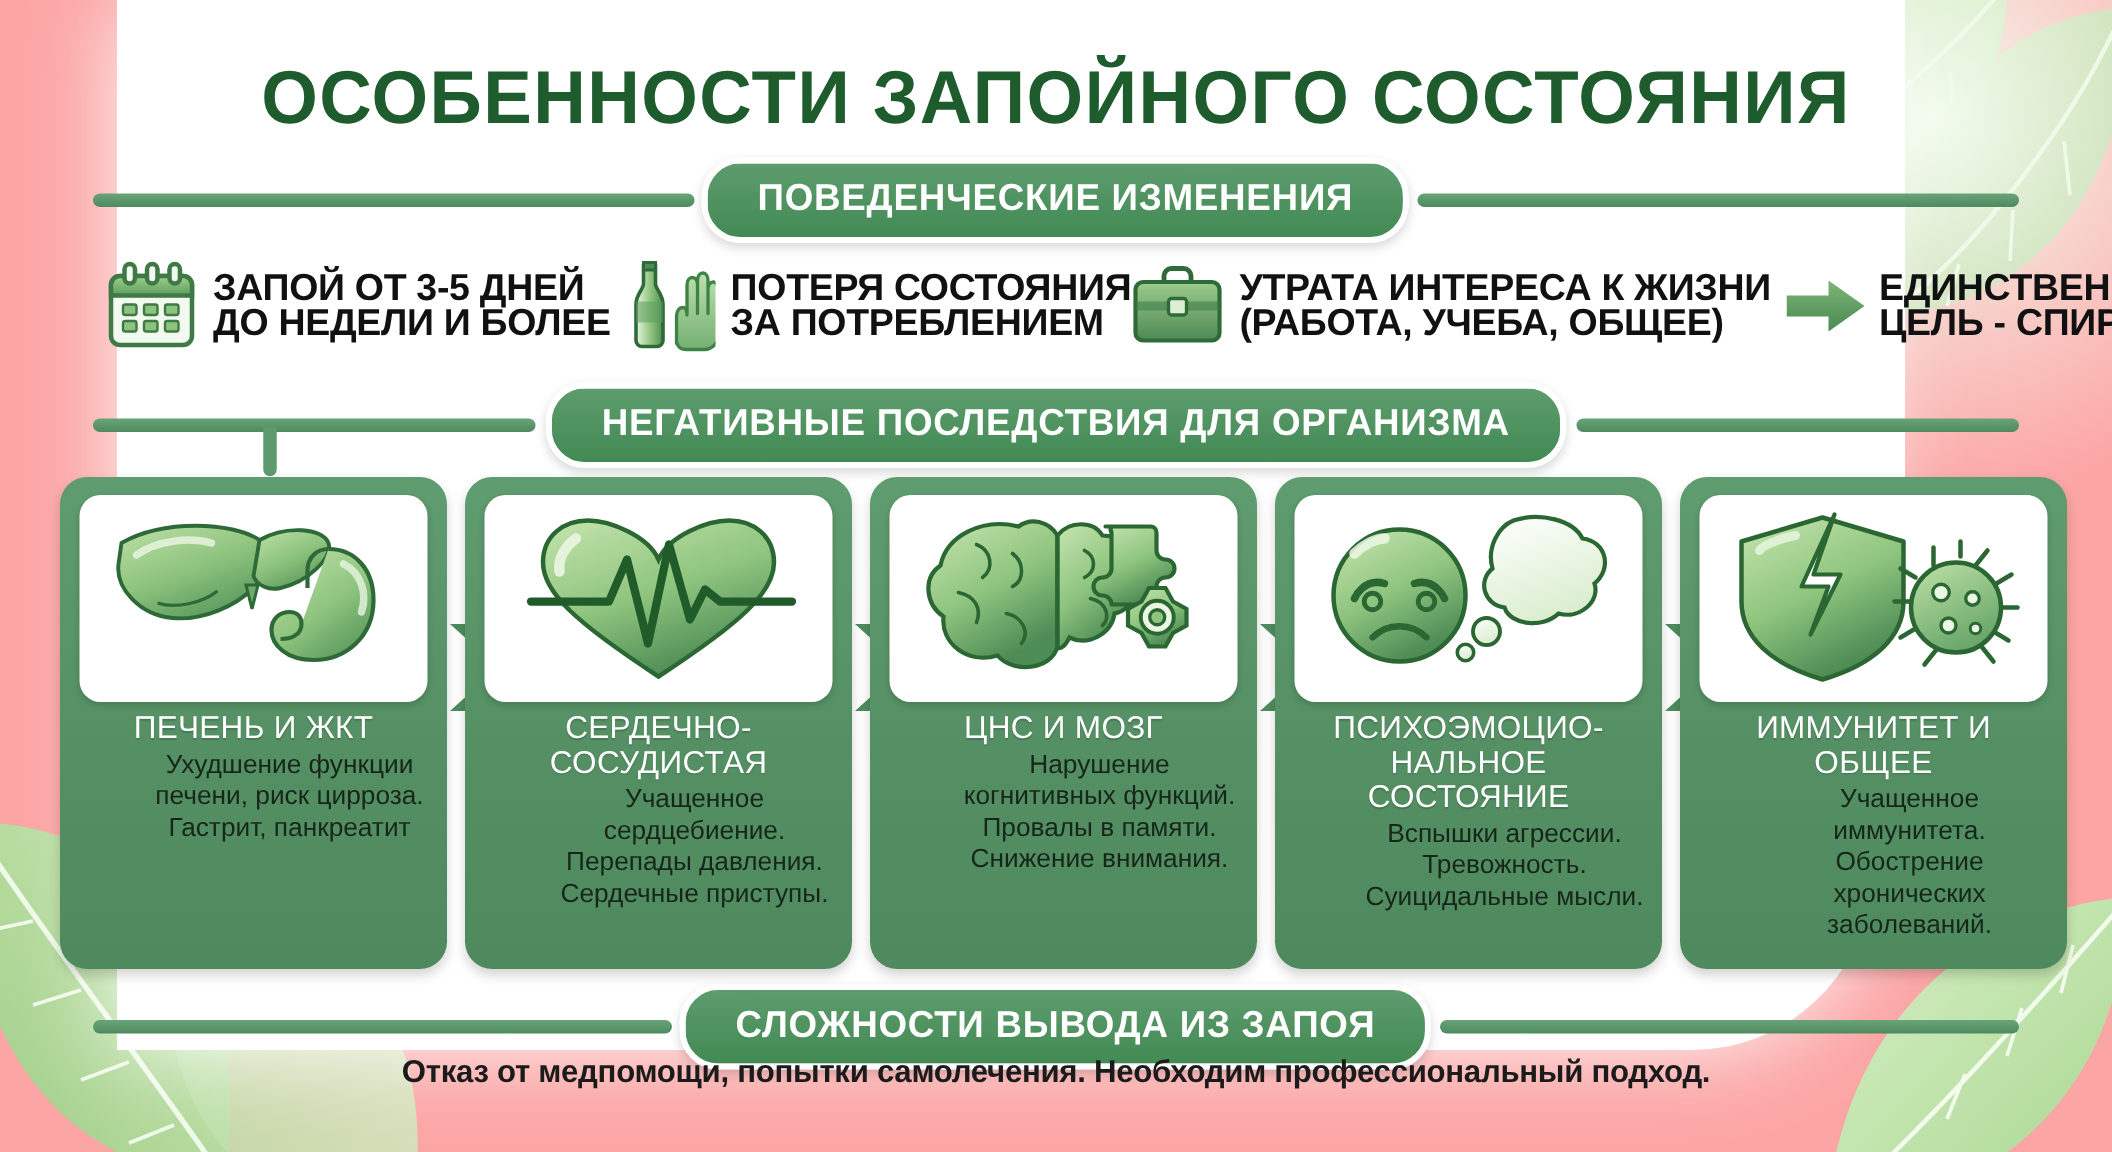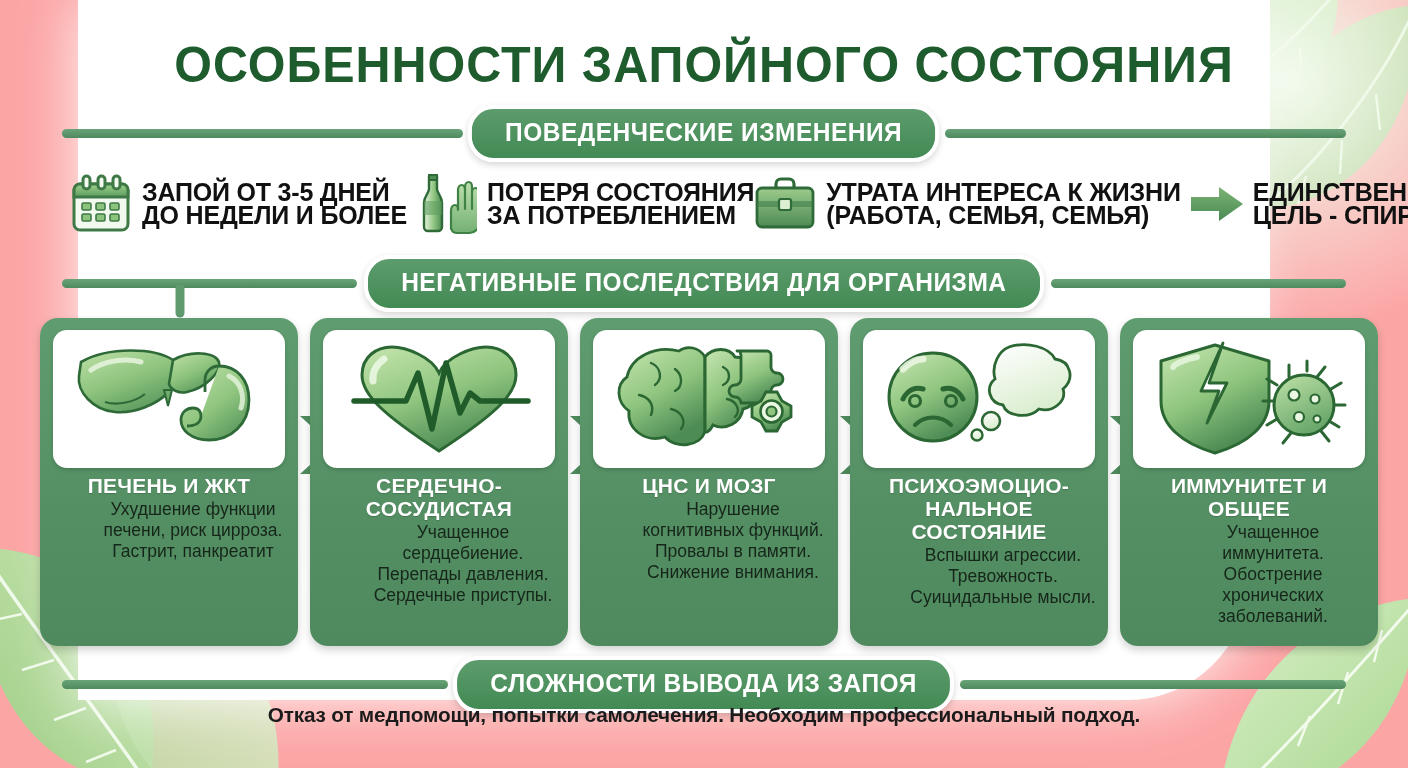--- a/index.html
+++ b/index.html
@@ -159,21 +159,21 @@
     background: #ffffff;
     border-radius: 14px;
     box-shadow: 0 2px 4px rgba(0,0,0,0.16);
     display: flex;
     align-items: center;
     justify-content: center;
   }
   .card h3 {
     font-size: 21px;
     line-height: 23px;
-    font-weight: bold;
+    font-weight: normal;
     letter-spacing: 0.2px;
     margin: 4px 0 2px;
     text-shadow: 0 1px 1px rgba(0,0,0,0.18);
   }
   .card p {
     font-size: 17.5px;
     line-height: 21px;
     color: #16261a;
     font-weight: normal;
     padding: 0 2px;
@@ -337,21 +337,21 @@
               <stop offset="100%" stop-color="#4e8a55"></stop>
             </linearGradient>
           </defs>
         <path d="M22 12 v-4 a5 5 0 0 1 5 -5 h8 a5 5 0 0 1 5 5 v4" fill="none" stroke="#2f6b38" stroke-width="3.2"></path>
         <rect x="3" y="12" width="56" height="39" rx="5" fill="url(#bfc)" stroke="#2f6b38" stroke-width="2.8"></rect>
         <rect x="3" y="25" width="56" height="6" fill="#3d7a47" opacity="0.55"></rect>
         <rect x="25" y="23" width="12" height="11" rx="2" fill="#dcefd2" stroke="#2f6b38" stroke-width="2.2"></rect>
       </svg>
       <div class="beh-text">
         <div>УТРАТА ИНТЕРЕСА К ЖИЗНИ</div>
-        <div>(РАБОТА, СЕМЬЯ, СЕМЬЯ)</div>
+        <div>(РАБОТА, УЧЕБА, ОБЩЕЕ)</div>
       </div>
     </div>
 
     <svg class="beh-icon" width="52" height="36" viewBox="0 0 52 36" style="margin:0 10px;">
       <defs>
           <linearGradient id="arw" x1="0" y1="0" x2="0" y2="1">
         <stop offset="0%" stop-color="#7cb474"></stop>
             <stop offset="100%" stop-color="#4a8a54"></stop>
           </linearGradient>
         </defs>

